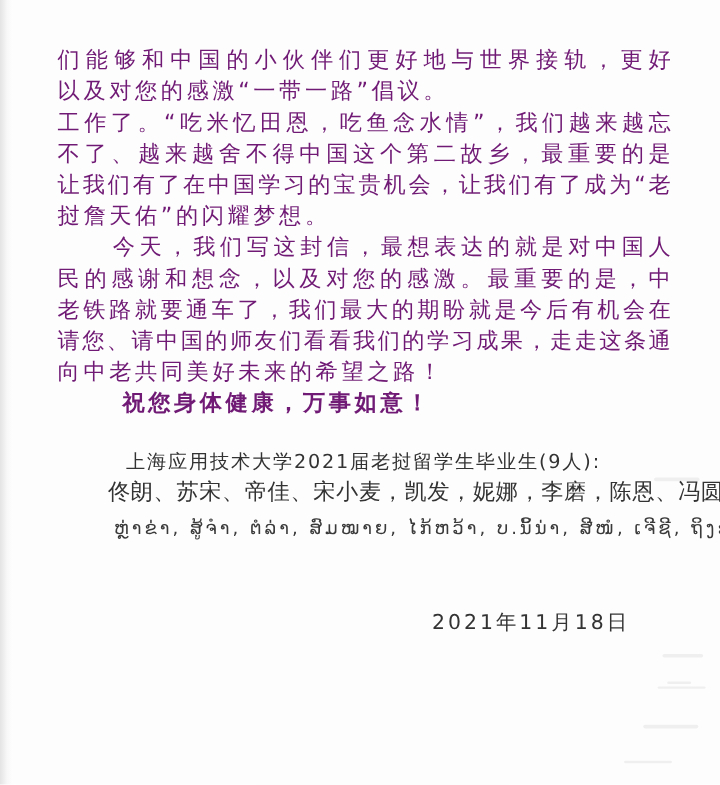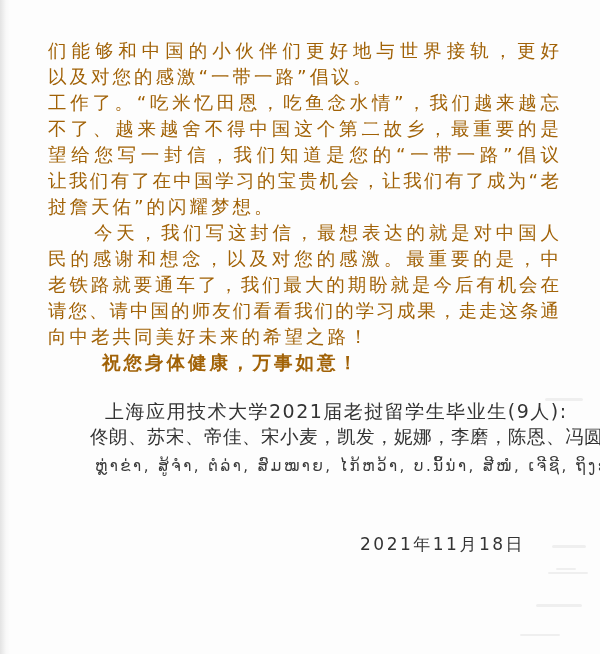--- a/index.html
+++ b/index.html
@@ -27,35 +27,35 @@
     top: 38px;
     width: 512px;
   }
   .line {
     font-size: 18.5px;
     line-height: 26px;
     height: 26px;
     letter-spacing: 3px;
     white-space: nowrap;
     overflow: visible;
-    color: #a16207;
+    color: #701a75;
   }
   .fill {
     white-space: normal;
     text-align: justify;
     text-align-last: justify;
     letter-spacing: 1px;
   }
   .indent2 { padding-left: 46px; }
   .indent2.fill { padding-left: 0; text-indent: 46px; }
   .closing { padding-left: 54px; font-weight: bold; }
   .sig1 {
     margin-top: 22px;
     margin-left: 57px;
-    font-size: 19px;
+    font-size: 16px;
     line-height: 26px;
     letter-spacing: 1.5px;
     white-space: nowrap;
   }
   .sig2 {
     margin-left: 42px;
     font-size: 18.5px;
     line-height: 26px;
     letter-spacing: 0.5px;
     white-space: nowrap;
@@ -92,21 +92,20 @@
 </style>
 </head>
 <body>
 
 <div class="page">
   <div class="content">
     <div class="line fill">们能够和中国的小伙伴们更好地与世界接轨，更好</div>
     <div class="line">以及对您的感激“一带一路”倡议。</div>
     <div class="line fill">工作了。“吃米忆田恩，吃鱼念水情”，我们越来越忘</div>
     <div class="line fill">不了、越来越舍不得中国这个第二故乡，最重要的是</div>
-    <div class="line fill">望给您写一封信，我们知道是您的“一带一路”倡议</div>
     <div class="line fill">让我们有了在中国学习的宝贵机会，让我们有了成为“老</div>
     <div class="line">挝詹天佑”的闪耀梦想。</div>
     <div class="line fill indent2">今天，我们写这封信，最想表达的就是对中国人</div>
     <div class="line fill">民的感谢和想念，以及对您的感激。最重要的是，中</div>
     <div class="line fill">老铁路就要通车了，我们最大的期盼就是今后有机会在</div>
     <div class="line fill">请您、请中国的师友们看看我们的学习成果，走走这条通</div>
     <div class="line">向中老共同美好未来的希望之路！</div>
     <div class="line closing">祝您身体健康，万事如意！</div>
 
     <div class="sig1">上海应用技术大学2021届老挝留学生毕业生(9人):</div>

